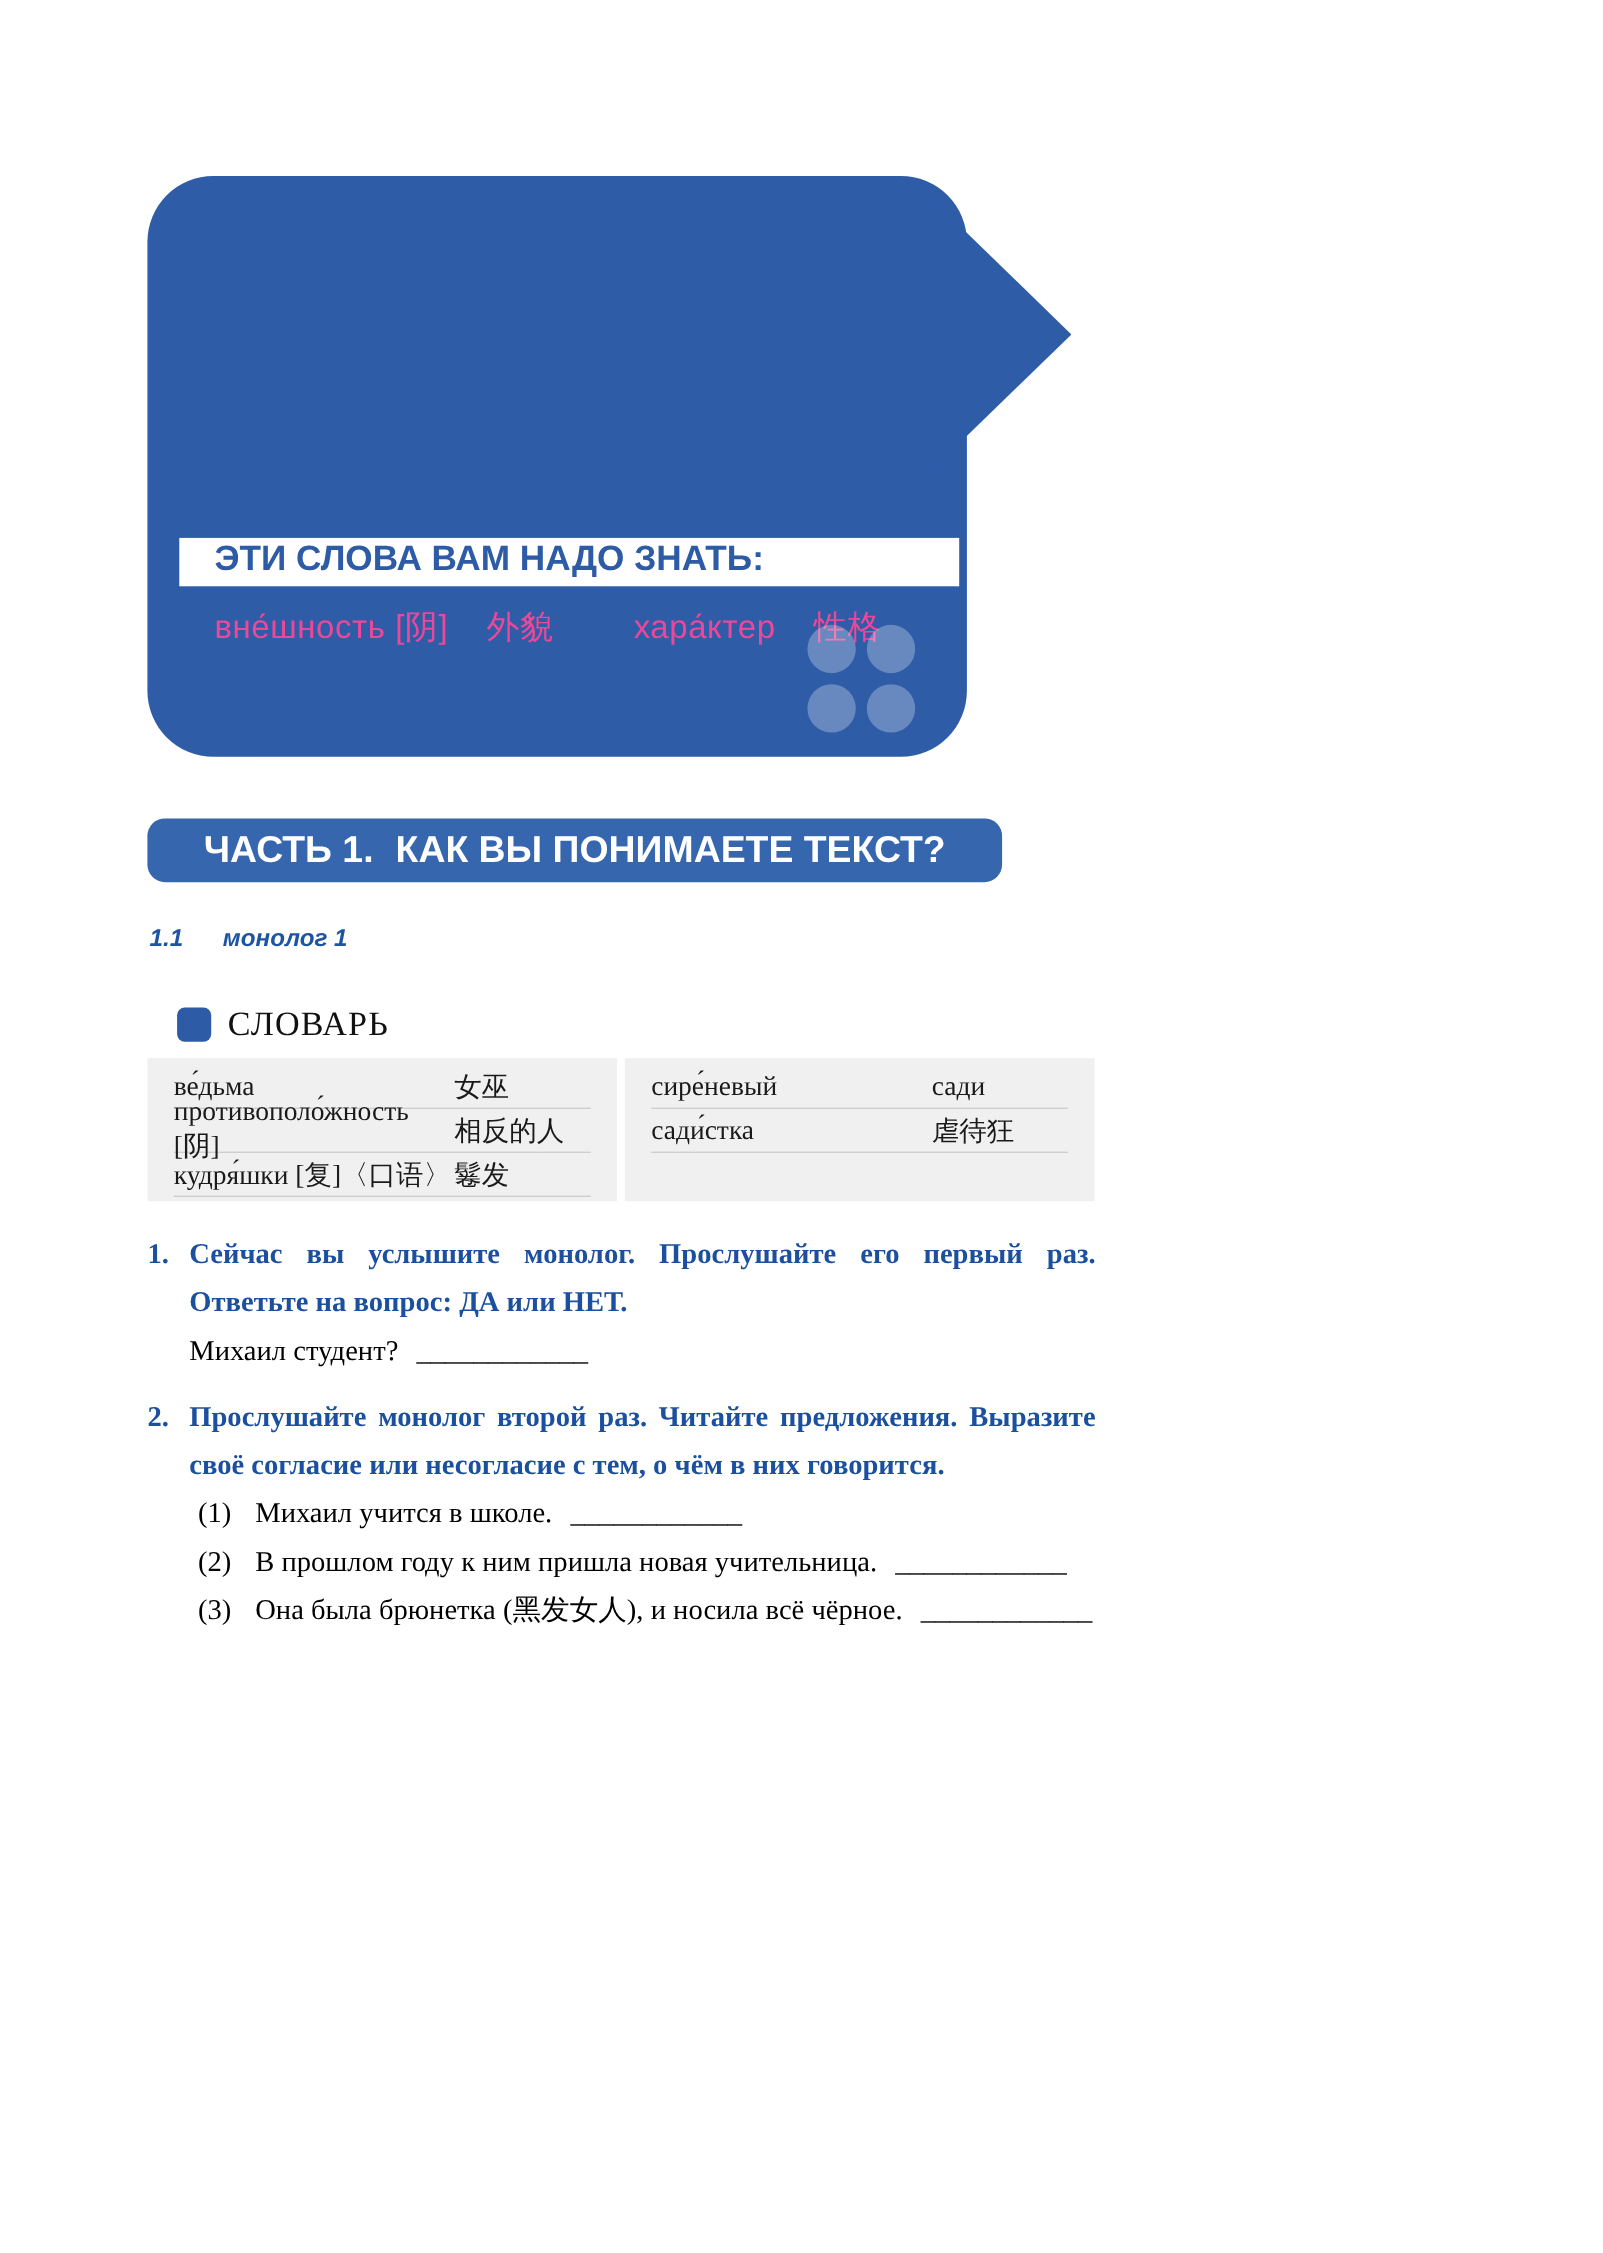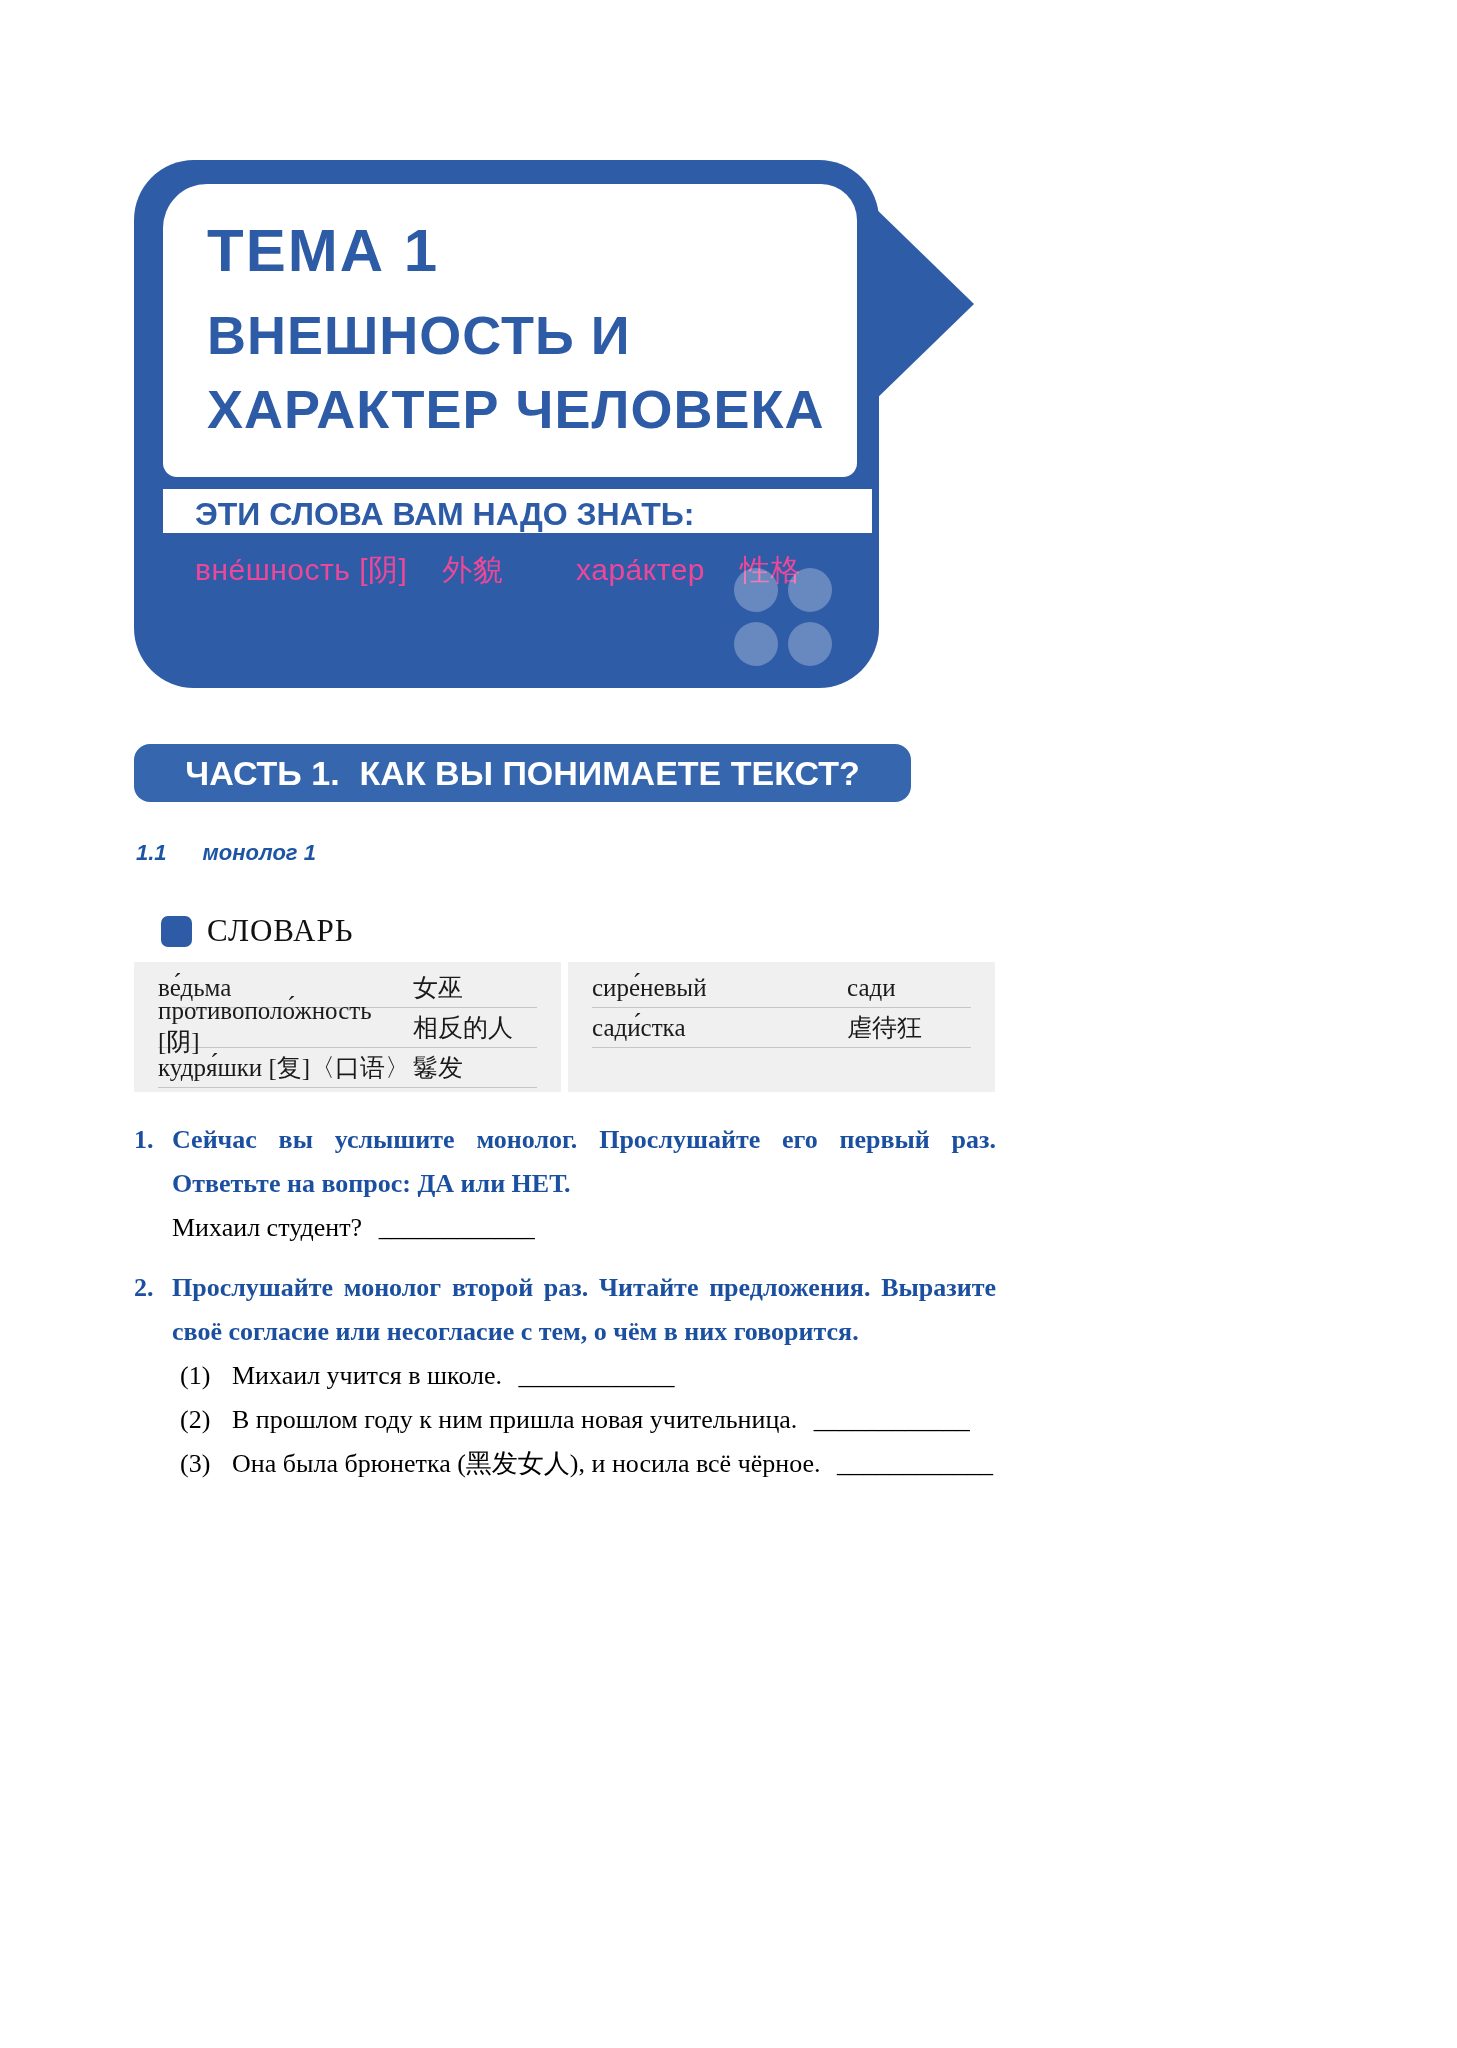--- a/index.html
+++ b/index.html
@@ -12,21 +12,21 @@
   .banner-bg { position:absolute; left:0; top:0; width:745px; height:528px; background:#2e5ca7; border-radius:60px; }
   .banner-arrow { position:absolute; left:700px; top:8px; width:140px; height:272px; background:#2e5ca7;
                   clip-path:polygon(0 0, 100% 50%, 0 100%); }
   .banner-inner { position:absolute; left:29px; top:24px; width:694px; height:293px; background:#ffffff;
                   border-radius:44px 36px 14px 14px; padding:36px 0 0 44px; }
   .banner-tag { font-family:"Liberation Sans", sans-serif; font-weight:800; font-size:60px; line-height:62px;
                 color:#2d5ba6; letter-spacing:2px; margin-bottom:16px; }
   .banner-title { font-family:"Liberation Sans", sans-serif; font-weight:800; font-size:54px; line-height:74px;
                   color:#2d5ba6; letter-spacing:1px; }
   .banner-strip { position:absolute; left:29px; top:329px; width:709px; height:44px; background:#ffffff;
-                  display:flex; align-items:flex-end; padding-left:32px;
+                  display:flex; align-items:flex-start; padding-left:32px;
                   font-family:"Liberation Sans", sans-serif; font-weight:700; font-size:32px; color:#2d5ba6; }
   .banner-vocab { position:absolute; left:61px; top:390px; color:#ec4899;
                   font-family:"Liberation Sans", sans-serif; font-size:30px; letter-spacing:0.5px; }
   .banner-vocab .vzh { margin-left:26px; }
   .banner-vocab .pair2 { margin-left:64px; }
   .deco { position:absolute; left:600px; top:408px; width:100px; height:100px; }
   .deco span { position:absolute; width:44px; height:44px; border-radius:50%; background:rgba(255,255,255,0.28); }
   .deco .d1 { left:0;  top:0; }
   .deco .d2 { left:54px; top:0; }
   .deco .d3 { left:0;  top:54px; }
@@ -65,25 +65,20 @@
   .blank { margin-left:10px; letter-spacing:0; }
 </style>
 </head>
 <body>
 
 <div class="page">
 
   <header class="banner">
     <div class="banner-bg"></div>
     <div class="banner-arrow"></div>
-    <div class="banner-inner">
-      <div class="banner-tag">ТЕМА 1</div>
-      <div class="banner-title">ВНЕШНОСТЬ И</div>
-      <div class="banner-title">ХАРАКТЕР ЧЕЛОВЕКА</div>
-    </div>
     <div class="banner-strip">
       <span>ЭТИ СЛОВА ВАМ НАДО ЗНАТЬ:</span>
     </div>
     <div class="banner-vocab">
       <span class="vru">вне́шность [阴]</span>
       <span class="vzh">外貌</span>
       <span class="vru pair2">хара́ктер</span>
       <span class="vzh">性格</span>
     </div>
     <div class="deco">

